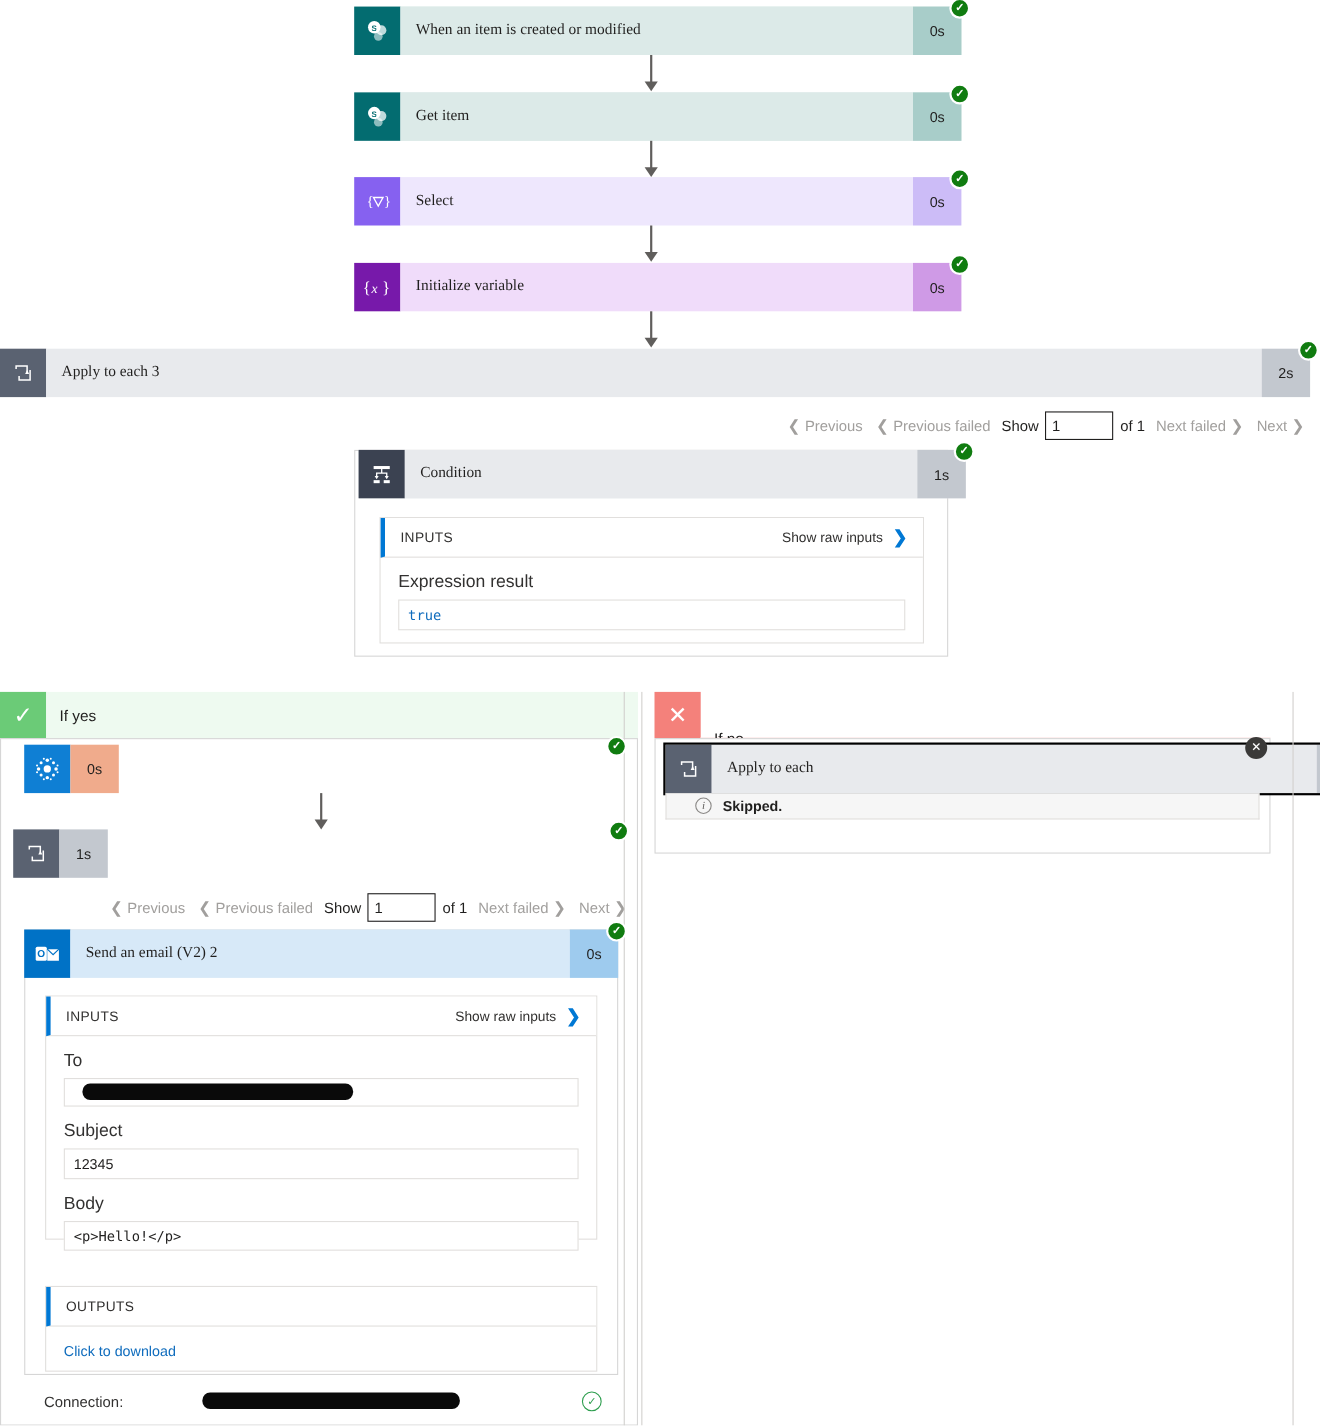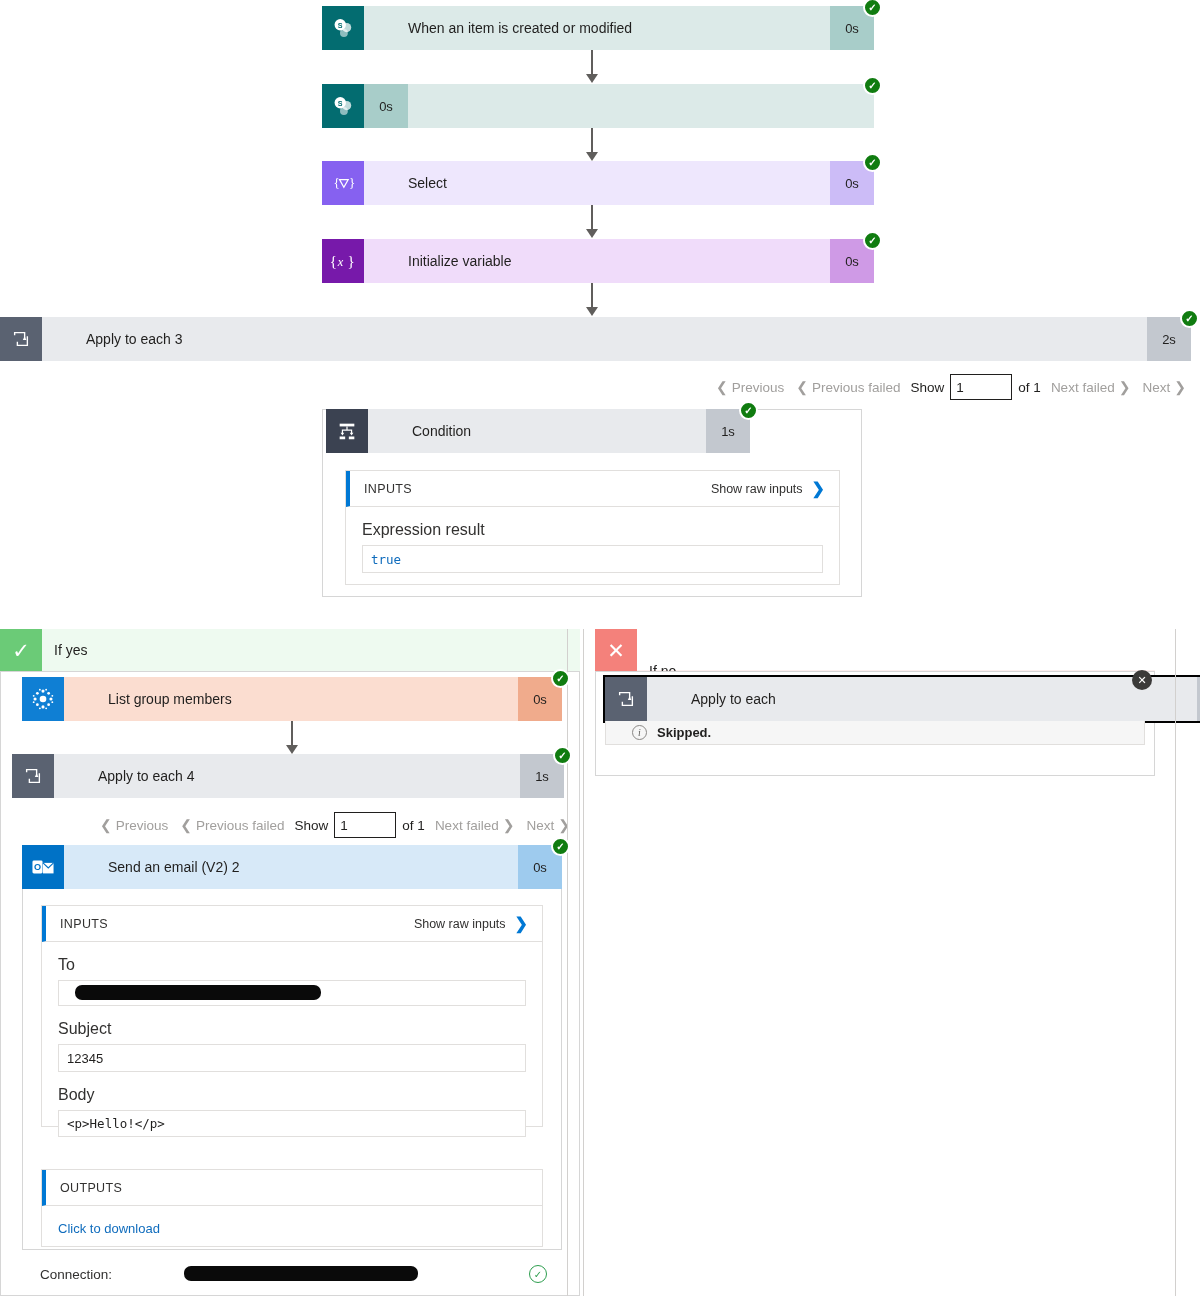--- a/index.html
+++ b/index.html
@@ -15,22 +15,22 @@
   #root { position: relative; width: 1200px; height: 1296px; background: #fff; }
 
   
   .card { position: absolute; display: flex; align-items: stretch; height: 44px; }
   .card .icon {
     width: 42px; min-width: 42px; display: flex;
     align-items: center; justify-content: center; color: #fff;
   }
   .card .title {
     flex: 1; display: flex; align-items: center;
-    padding-left: 44px; font-size: 14px; color: #201f1e;
-    white-space: nowrap; overflow: hidden;
+    padding-left: 14px; font-size: 14px; color: #201f1e;
+    white-space: nowrap; overflow: hidden; font-family: Liberation Serif, serif;
   }
   .card .dur {
     width: 44px; min-width: 44px; display: flex;
     align-items: center; justify-content: center;
     font-size: 13px; color: #201f1e;
   }
   .badge {
     position: absolute; top: -8px; right: -8px;
     width: 19px; height: 19px; border-radius: 50%;
     background: #107c10; border: 2px solid #fff;
@@ -190,20 +190,21 @@
 
   <div class="card c-sp" style="left:322px; top:84px; width:552px;">
     <div class="icon">
       <svg width="22" height="22" viewBox="0 0 24 24">
         <circle cx="9" cy="8.5" r="6.2" fill="#fff"></circle>
         <text x="9" y="12" font-size="8" font-family="Liberation Sans" font-weight="bold" fill="#036c70" text-anchor="middle">S</text>
         <circle cx="16" cy="11.5" r="5" fill="#fff" opacity=".75"></circle>
         <circle cx="13" cy="17.5" r="4.3" fill="#fff" opacity=".55"></circle>
       </svg>
     </div>
+    <div class="title">Get item</div>
     <div class="dur">0s</div>
     <div class="badge"></div>
   </div>
   <div class="conn" style="left:591px; top:128px; height:25px;"></div>
   <div class="arrowhead" style="left:586px; top:152px;"></div>
 
   <div class="card c-sel" style="left:322px; top:161px; width:552px;">
     <div class="icon">
       <svg width="26" height="20" viewBox="0 0 30 20">
         <text x="4" y="15" font-size="15" font-family="Liberation Serif" fill="#fff">{</text>
@@ -263,21 +264,21 @@
       <span class="chev">❯</span>
     </span>
     <span class="pg">
       <span>Next</span>
       <span class="chev">❯</span>
     </span>
   </div>
 
   <div class="panel" style="left:322px; top:409px; width:540px; height:188px;"></div>
 
-  <div class="card c-loop" style="left:326px; top:409px; width:424px; background:#e8eaed;">
+  <div class="card c-loop" style="left:326px; top:409px; width:552px; background:#e8eaed;">
     <div class="icon" style="background:#3b4251;">
       <svg width="22" height="22" viewBox="0 0 24 24">
         <rect x="4" y="4" width="16" height="3" fill="#fff"></rect>
         <path d="M12 7 L12 11 M12 11 L7 11 L7 15 M12 11 L17 11 L17 15" fill="none" stroke="#fff" stroke-width="1.3"></path>
         <path d="M5 14 L9 14 L7 17 Z" fill="#fff"></path>
         <path d="M15 14 L19 14 L17 17 Z" fill="#fff"></path>
         <rect x="4" y="18" width="6" height="3" fill="#fff"></rect>
         <rect x="14" y="18" width="6" height="3" fill="#fff"></rect>
       </svg>
     </div>
@@ -323,36 +324,34 @@
         <circle cx="9.6" cy="2.9" r="1" fill="#fff"></circle>
         <circle cx="16.4" cy="2.9" r="1" fill="#fff"></circle>
         <circle cx="2.9" cy="9.6" r="1" fill="#fff"></circle>
         <circle cx="2.9" cy="16.4" r="1" fill="#fff"></circle>
         <circle cx="23.1" cy="9.6" r="1" fill="#fff"></circle>
         <circle cx="23.1" cy="16.4" r="1" fill="#fff"></circle>
         <circle cx="9.6" cy="23.1" r="1" fill="#fff"></circle>
         <circle cx="16.4" cy="23.1" r="1" fill="#fff"></circle>
       </svg>
     </div>
-    <div class="title">List group members</div>
     <div class="dur">0s</div>
     <div class="badge"></div>
   </div>
   <div class="conn" style="left:291px; top:721px; height:25px;"></div>
   <div class="arrowhead" style="left:286px; top:745px;"></div>
 
   <div class="card c-loop" style="left:12px; top:754px; width:552px;">
     <div class="icon">
       <svg width="20" height="20" viewBox="0 0 22 22">
         <path d="M4 7 L4 4 L15 4 L15 10" fill="none" stroke="#fff" stroke-width="1.5"></path>
         <path d="M18 8 L18 18 L7 18 L7 14" fill="none" stroke="#fff" stroke-width="1.5"></path>
         <path d="M15 8 L17 12 L13 12 Z" fill="#fff"></path>
       </svg>
     </div>
-    <div class="title">Apply to each 4</div>
     <div class="dur">1s</div>
     <div class="badge"></div>
   </div>
 
   <div class="pager" style="left:96px; top:812px;">
     <span class="pg">
       <span class="chev">❮</span>
       <span>Previous</span>
     </span>
     <span class="pg">

